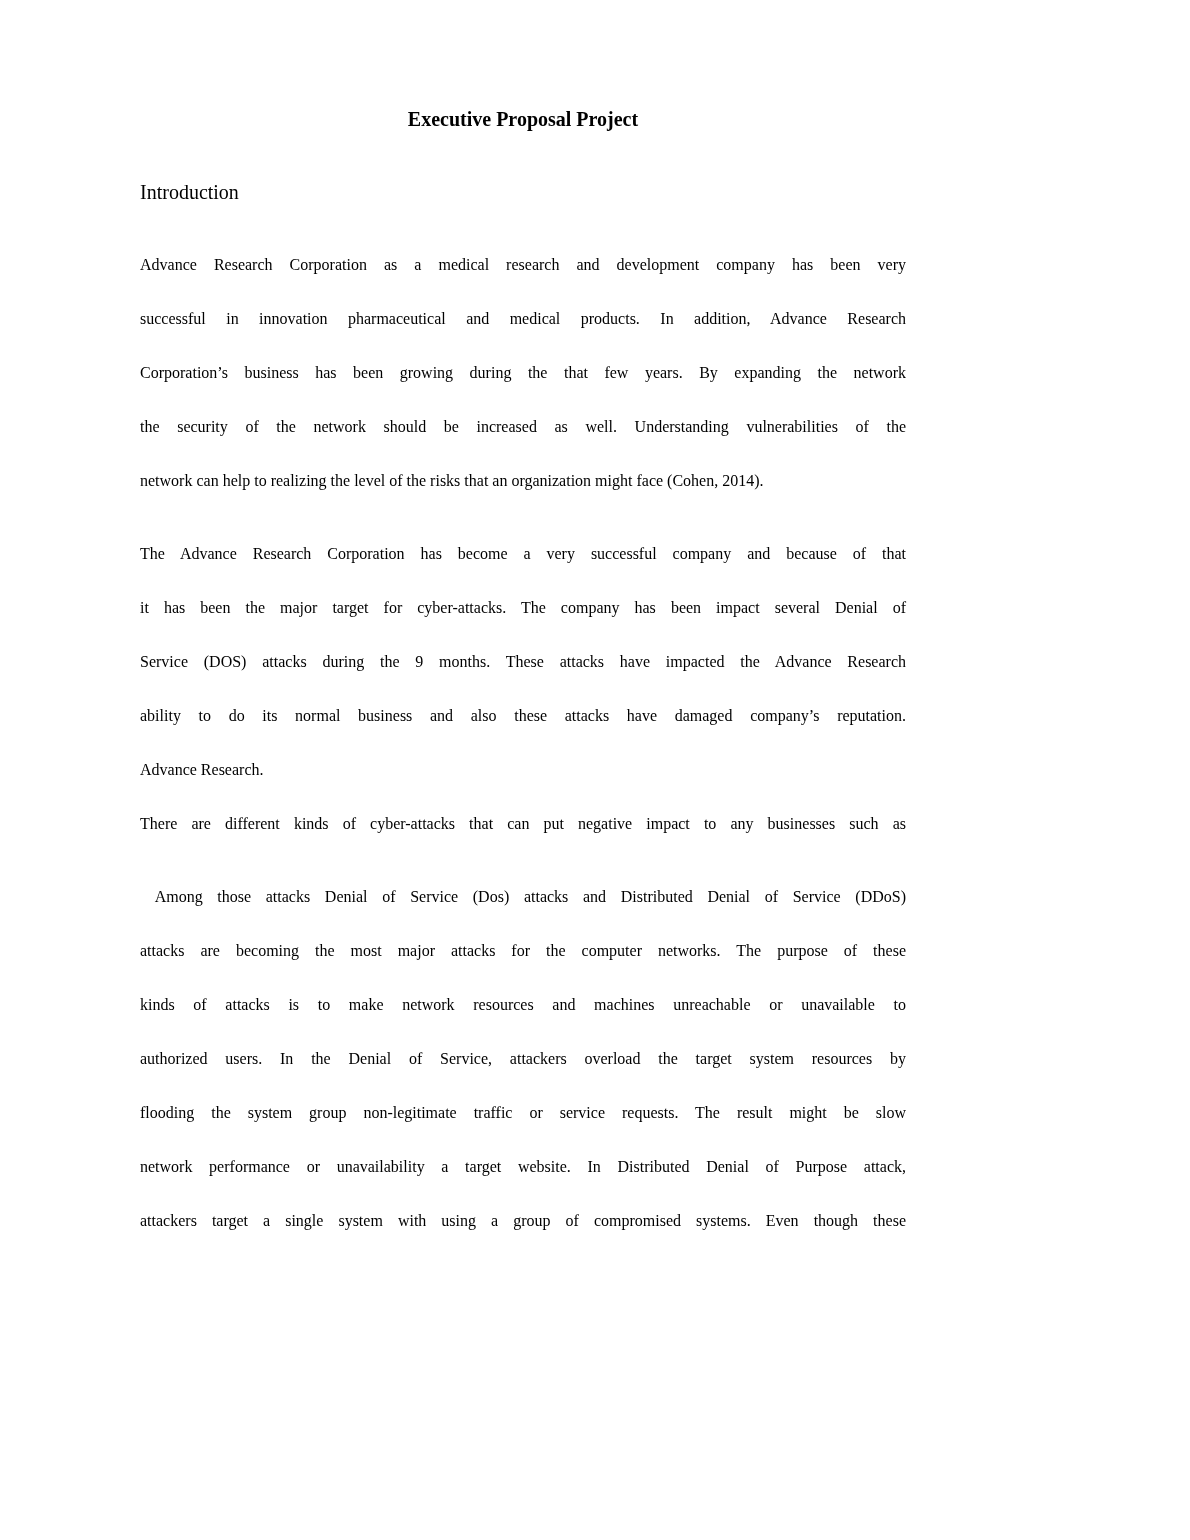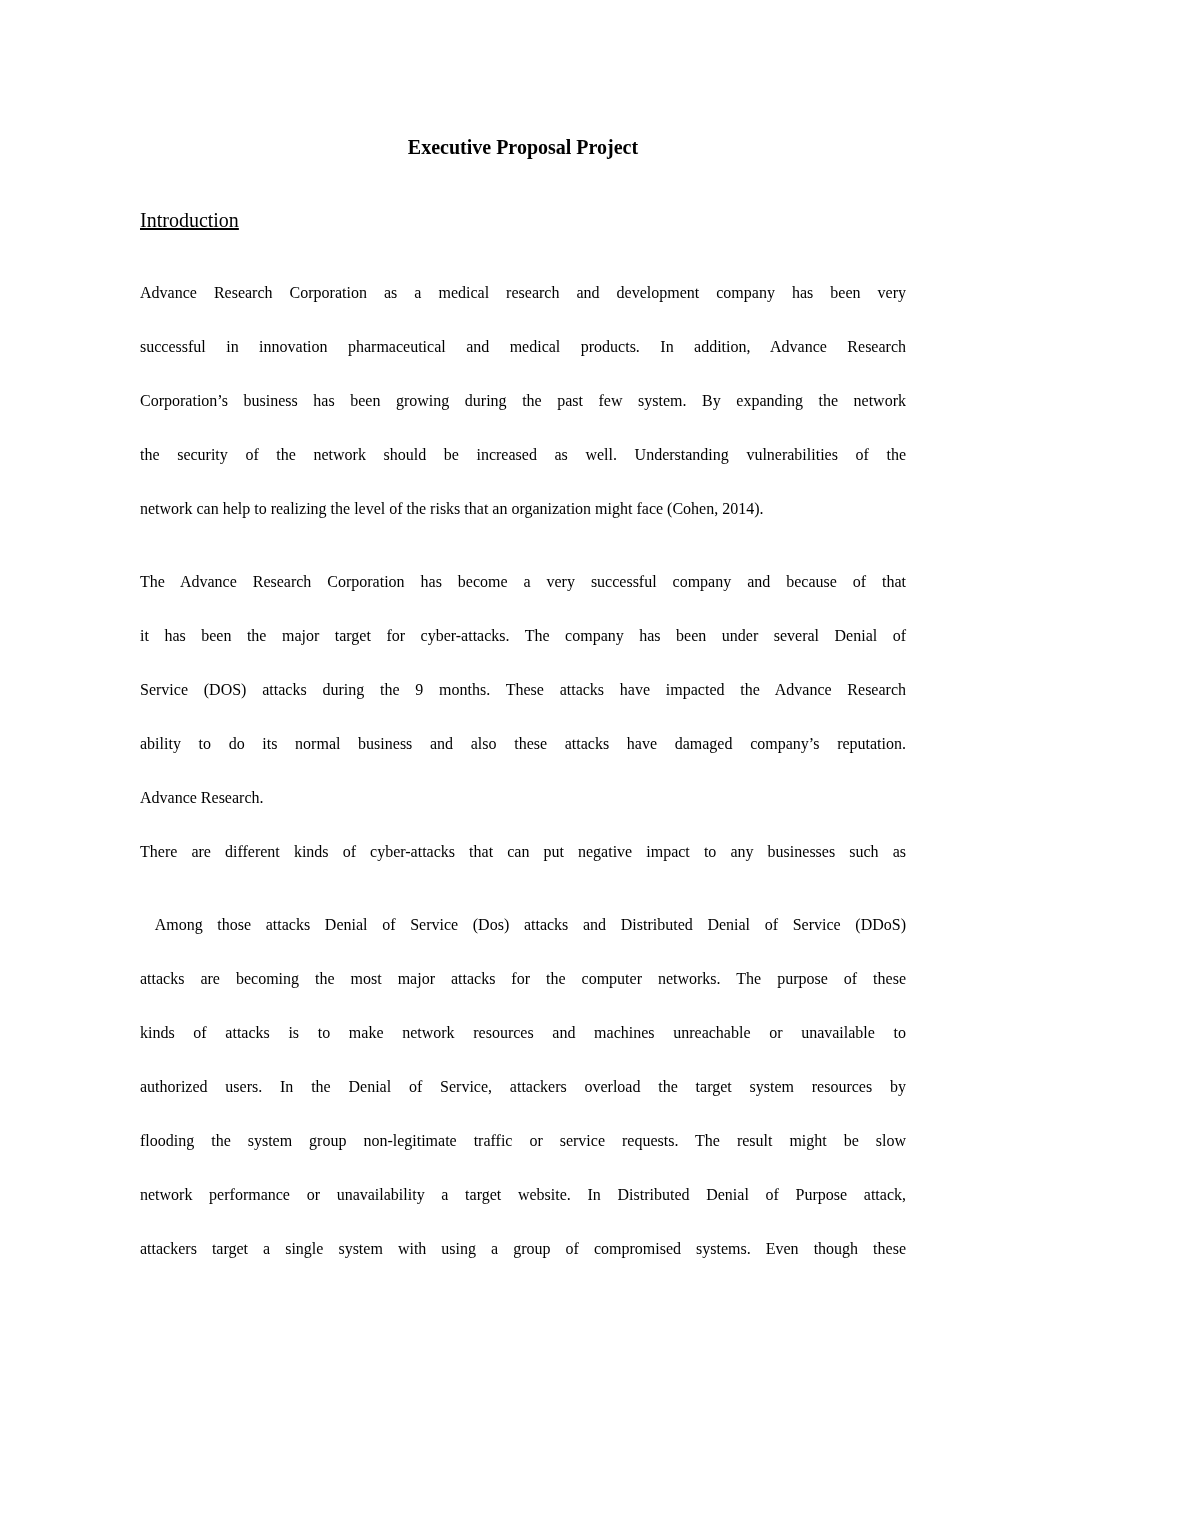--- a/index.html
+++ b/index.html
@@ -8,38 +8,37 @@
     height: 1540px;
     background: #ffffff;
     color: #000000;
     font-family: "Liberation Serif", serif;
     overflow: hidden;
   }
   .page {
     box-sizing: border-box;
     width: 1046px;
     height: 1540px;
-    padding: 120px 140px 0 140px;
+    padding: 92px 140px 0 140px;
   }
   .doc-title {
     font-size: 20px;
     font-weight: bold;
     text-align: center;
     line-height: 54px;
     margin: 0 0 19px 0;
   }
   .doc-heading {
     font-size: 20px;
     font-weight: normal;
     text-align: left;
     line-height: 54px;
     margin: 0 0 19px 0;
   }
   .doc-heading .u {
-    text-decoration: underline;
   }
   .para {
     margin: 0 0 19px 0;
     font-size: 16px;
   }
   .para .line {
     line-height: 54px;
     text-align: justify;
     text-align-last: justify;
   }
@@ -54,29 +53,29 @@
 
   <h1 class="doc-title">Executive Proposal Project</h1>
 
   <h2 class="doc-heading">
     <span class="u">Introduction</span>
   </h2>
 
   <div class="para">
       <div class="line">Advance Research Corporation as a medical research and development company has been very</div>
       <div class="line">successful in innovation pharmaceutical and medical products. In addition, Advance Research</div>
-      <div class="line">Corporation’s business has been growing during the past few system. By expanding the network</div>
+      <div class="line">Corporation’s business has been growing during the that few years. By expanding the network</div>
       <div class="line">the security of the network should be increased as well. Understanding vulnerabilities of the</div>
       <div class="line last">network can help to realizing the level of the risks that an organization might face (Cohen, 2014).</div>
     </div>
 
 
   <div class="para">
       <div class="line">The Advance Research Corporation has become a very successful company and because of that</div>
-      <div class="line">it has been the major target for cyber-attacks. The company has been under several Denial of</div>
+      <div class="line">it has been the major target for cyber-attacks. The company has been impact several Denial of</div>
       <div class="line">Service (DOS) attacks during the 9 months. These attacks have impacted the Advance Research</div>
       <div class="line">ability to do its normal business and also these attacks have damaged company’s reputation.</div>
       <div class="line last">Advance Research.</div>
       <div class="line">There are different kinds of cyber-attacks that can put negative impact to any businesses such as</div>
     </div>
 
   <div class="para">
       <div class="line">&nbsp;Among those attacks Denial of Service (Dos) attacks and Distributed Denial of Service (DDoS)</div>
       <div class="line">attacks are becoming the most major attacks for the computer networks.  The purpose of these</div>
       <div class="line">kinds of attacks is to make network resources and machines unreachable or unavailable to</div>

